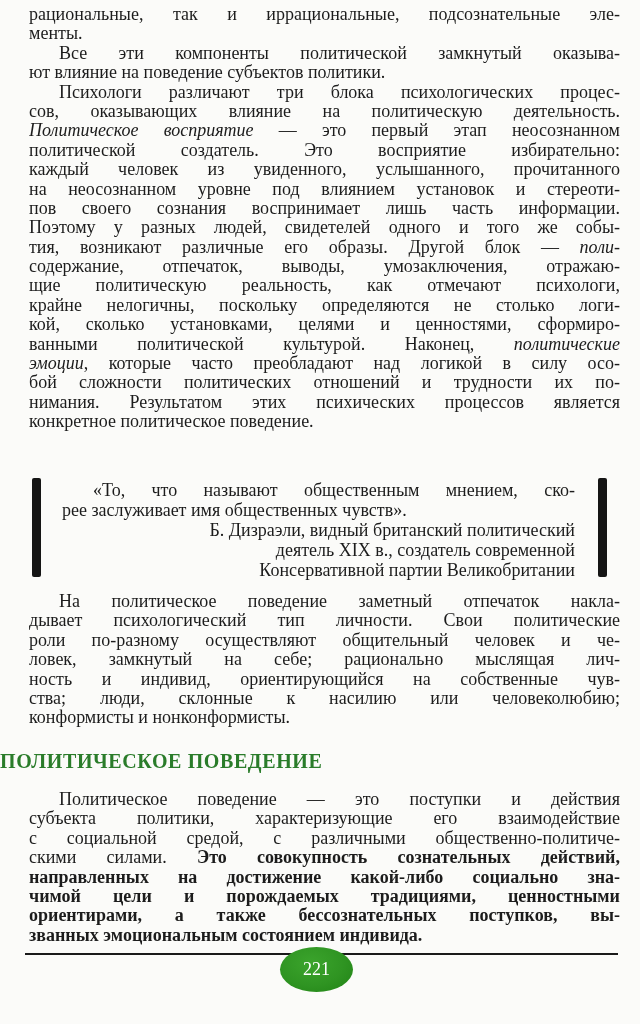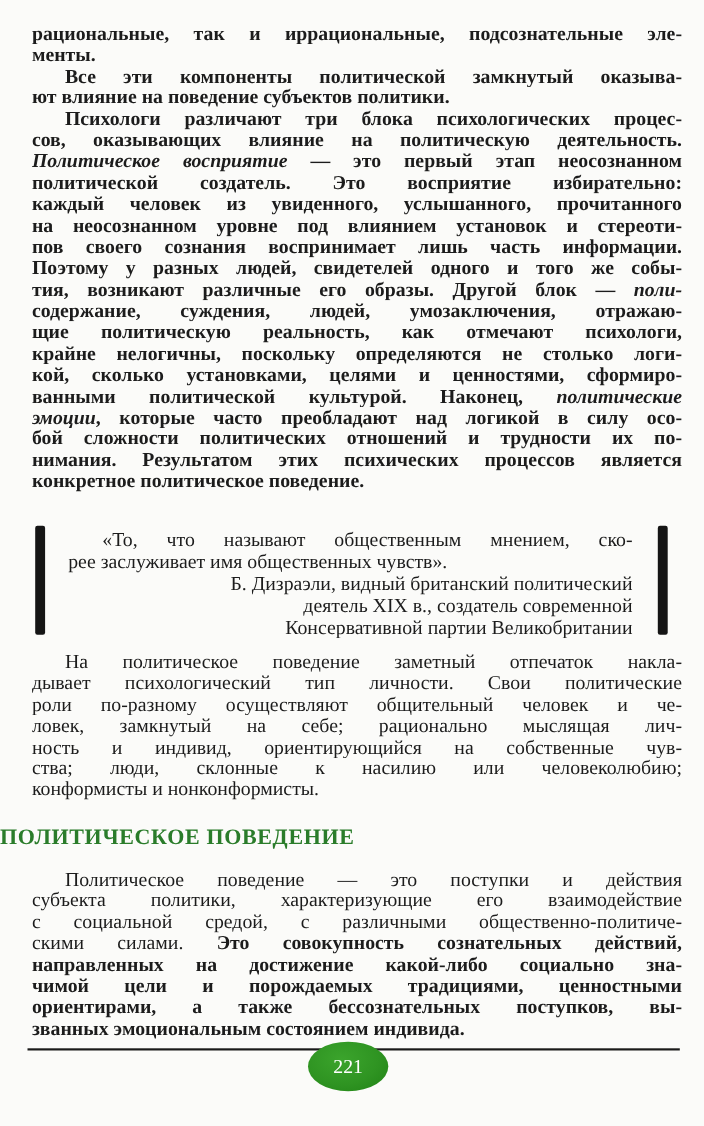--- a/index.html
+++ b/index.html
@@ -6,21 +6,21 @@
   .page{
     position:relative;
     width:640px;height:1024px;
     background:#fbfbf9;
     font-family:"Liberation Serif","DejaVu Serif",serif;
     color:#1c1c1c;
     font-size:18px;
     overflow:hidden;
   }
   .flow{position:absolute;left:29px;width:591px;}
-  #flow-top{top:21px;font-weight:bold;}
+  #flow-top{top:5px;}
   #flow-personality{top:592px;}
   #flow-behavior{top:790px;}
   .line{
     height:19.4px;line-height:19.4px;
     overflow:hidden;
     white-space:normal;
   }
   .line.j{text-align:justify;}
   .line.j::after{content:"";display:inline-block;width:100%;height:0;}
   .line.ind{text-indent:30px;}
@@ -73,21 +73,21 @@
       <div>
         <div class="line j ind"><span>Психологи различают три блока психологических процес-</span></div>
         <div class="line j"><span>сов, оказывающих влияние на политическую деятельность.</span></div>
         <div class="line j"><span class="i">Политическое восприятие</span><span> — это первый этап неосознанном</span></div>
         <div class="line j"><span>политической создатель. Это восприятие избирательно:</span></div>
         <div class="line j"><span>каждый человек из увиденного, услышанного, прочитанного</span></div>
         <div class="line j"><span>на неосознанном уровне под влиянием установок и стереоти-</span></div>
         <div class="line j"><span>пов своего сознания воспринимает лишь часть информации.</span></div>
         <div class="line j"><span>Поэтому у разных людей, свидетелей одного и того же собы-</span></div>
         <div class="line j"><span>тия, возникают различные его образы. Другой блок — </span><span class="i">поли-</span></div>
-        <div class="line j"><span>содержание, суждения, людей, умозаключения, отражаю-</span></div>
+        <div class="line j"><span>содержание, отпечаток, выводы, умозаключения, отражаю-</span></div>
         <div class="line j"><span>щие политическую реальность, как отмечают психологи,</span></div>
         <div class="line j"><span>крайне нелогичны, поскольку определяются не столько логи-</span></div>
         <div class="line j"><span>кой, сколько установками, целями и ценностями, сформиро-</span></div>
         <div class="line j"><span>ванными политической культурой. Наконец, </span><span class="i">политические</span></div>
         <div class="line j"><span class="i">эмоции</span><span>, которые часто преобладают над логикой в силу осо-</span></div>
         <div class="line j"><span>бой сложности политических отношений и трудности их по-</span></div>
         <div class="line j"><span>нимания. Результатом этих психических процессов является</span></div>
         <div class="line"><span>конкретное политическое поведение.</span></div>
       </div>
     </div>

